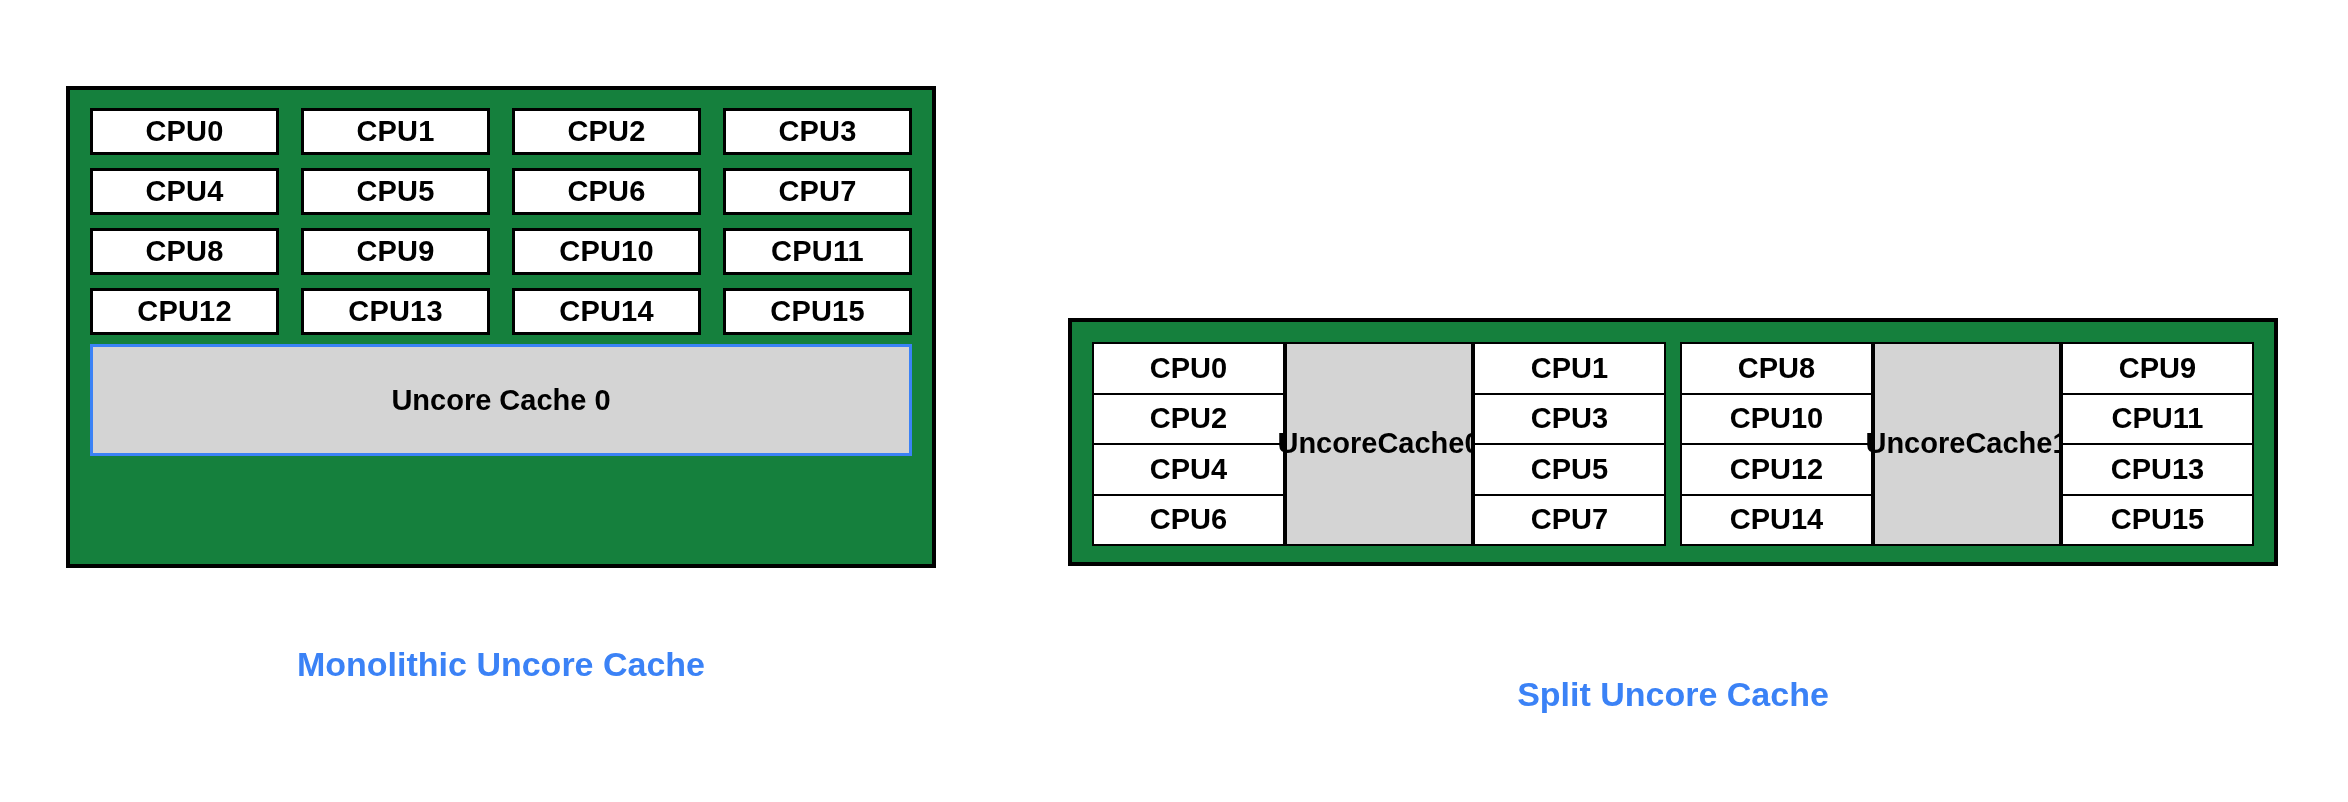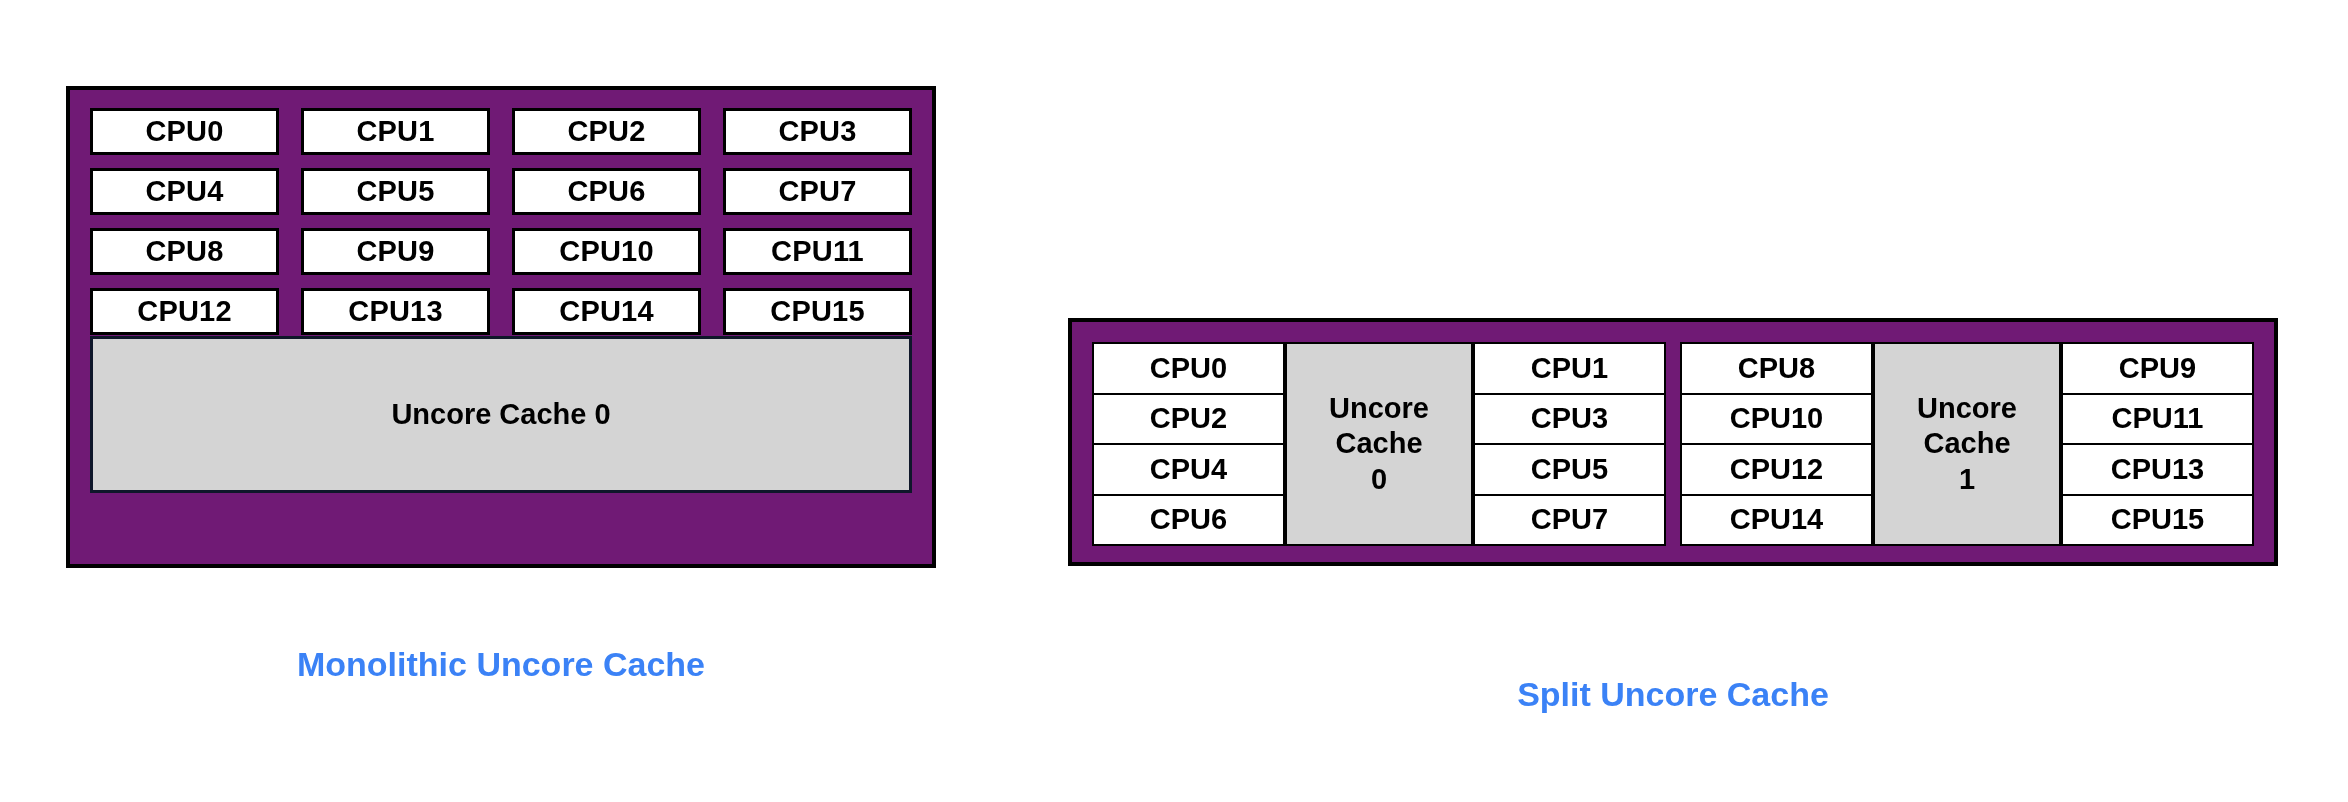--- a/index.html
+++ b/index.html
@@ -16,21 +16,21 @@
   }
 
   
   .figure {
     position: absolute;
   }
 
   .outer-box {
     box-sizing: border-box;
     border: 4px solid #000000;
-    background: #701a75;
+    background: #15803d;
   }
 
   .caption {
     position: absolute;
     text-align: center;
     font-weight: bold;
     color: #3b82f6;
     white-space: nowrap;
   }
 
@@ -60,24 +60,24 @@
     display: flex;
     align-items: center;
     justify-content: center;
     font-weight: bold;
     font-size: 29px;
     color: #000000;
     letter-spacing: 0.2px;
   }
   .cache-wide {
     box-sizing: border-box;
-    margin-top: 1px;
-    border: 3px solid #0f172a;
+    margin-top: 9px;
+    border: 3px solid #3b82f6;
     background: #d4d4d4;
-    height: 157px;
+    height: 112px;
     display: flex;
     align-items: center;
     justify-content: center;
     font-weight: bold;
     font-size: 29px;
     color: #000000;
   }
   #cap-monolithic {
     left: 66px;
     top: 645px;
@@ -128,21 +128,21 @@
   }
   .cpu-col .cpu-stack-cell:last-child {
     margin-bottom: 0;
   }
   .cache-tall {
     box-sizing: border-box;
     width: 188px;
     border: 2px solid #000000;
     background: #d4d4d4;
     display: flex;
-    flex-direction: column;
+    flex-direction: row;
     align-items: center;
     justify-content: center;
     font-weight: bold;
     font-size: 29px;
     line-height: 1.22;
     color: #000000;
     text-align: center;
   }
   #cap-split {
     left: 1068px;

